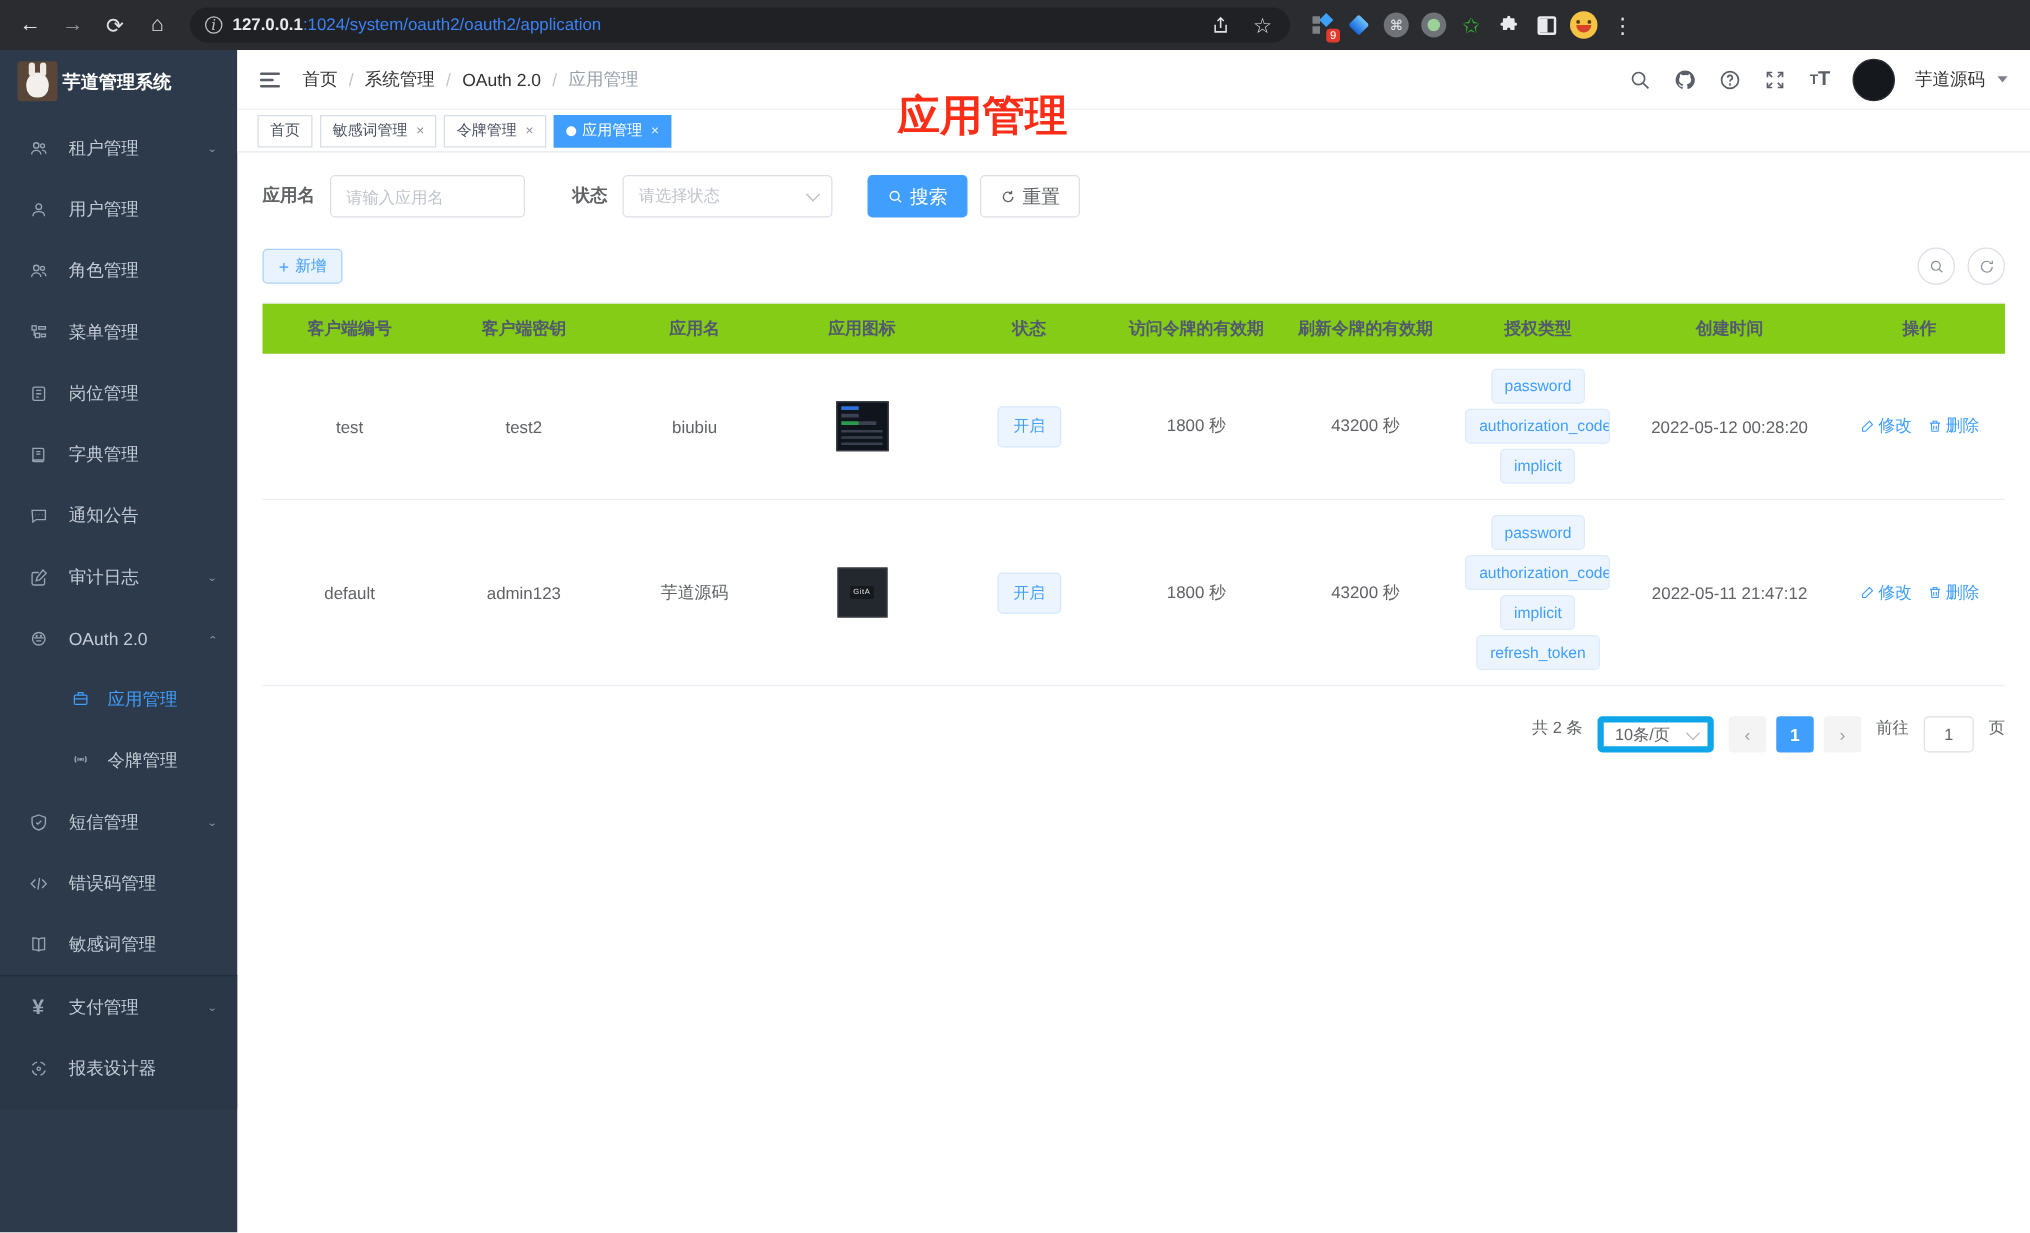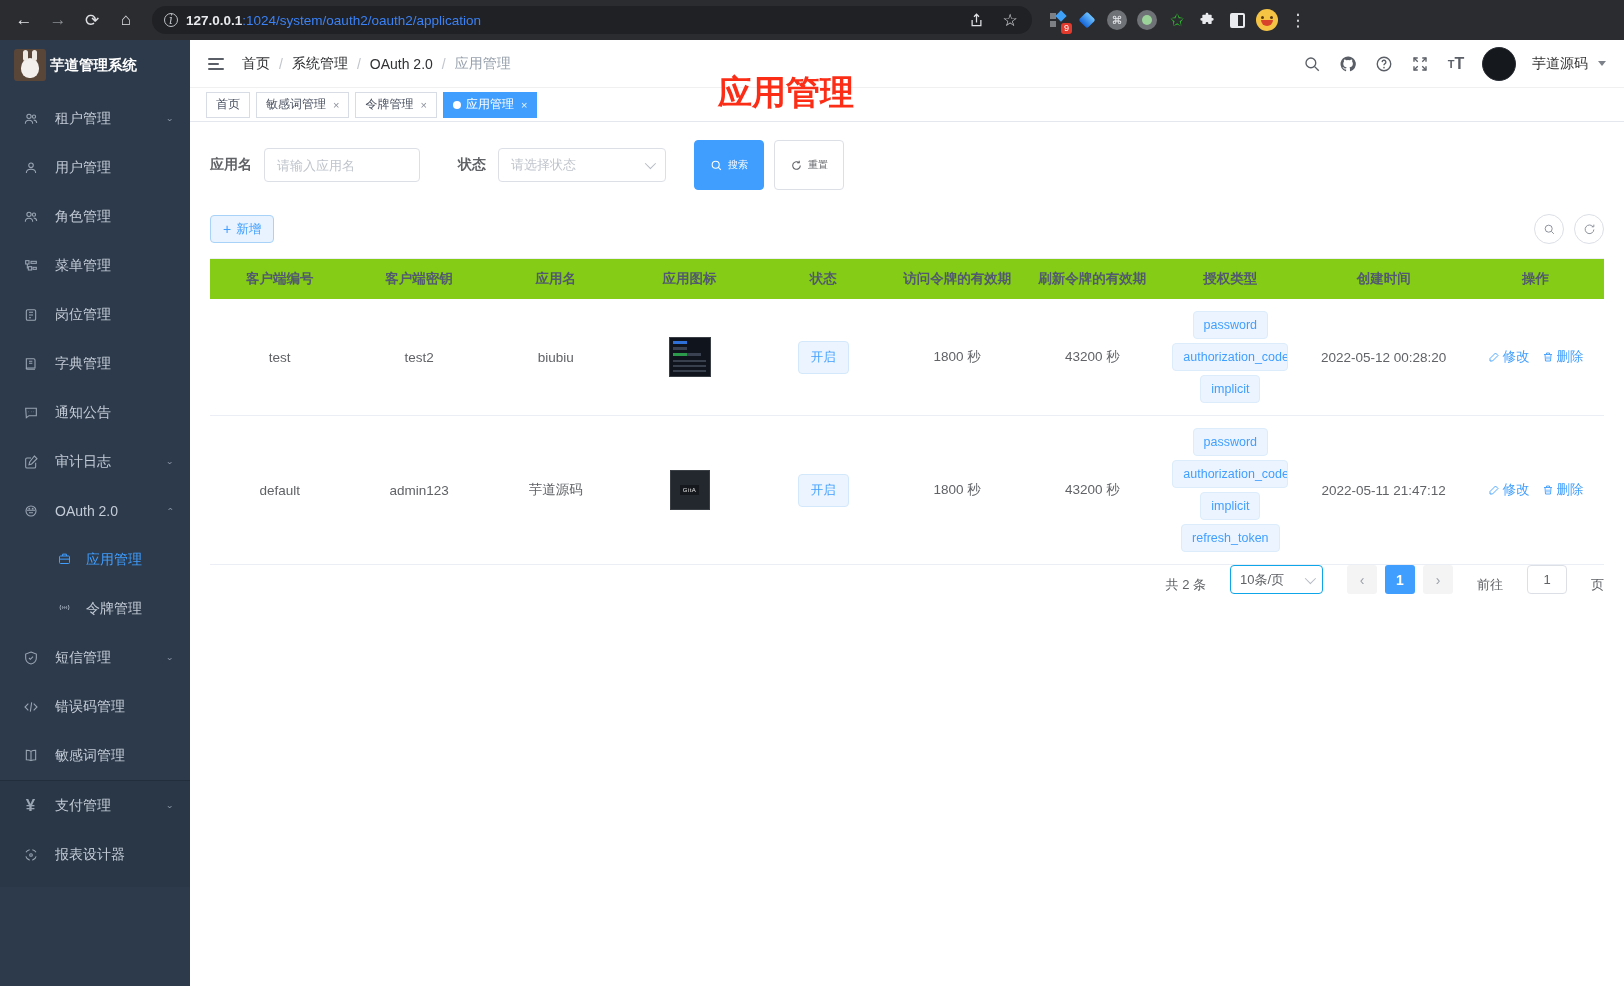--- a/index.html
+++ b/index.html
@@ -76,21 +76,21 @@
   .tag-tab .dot { width:8px; height:8px; border-radius:50%; background:#fff; }
 
   .content { flex:1; padding:18px 20px; position:relative; }
   .filters { display:flex; align-items:center; gap:10px; margin-bottom:24px; }
   .f-label { font-size:14px; color:#606266; font-weight:bold; margin-right:2px; }
   .f-input { width:156px; height:34px; border:1px solid #dcdfe6; border-radius:4px; padding:0 12px; font-size:13px; color:#606266; font-family:inherit; }
   .f-input::placeholder { color:#bfc4cc; }
   .f-select { width:168px; height:34px; border:1px solid #dcdfe6; border-radius:4px; padding:0 12px; font-size:13px; color:#bfc4cc; display:flex; align-items:center; justify-content:space-between; cursor:pointer; }
   .sel-caret { width:8px; height:8px; border-right:1.4px solid #b6bac2; border-bottom:1.4px solid #b6bac2; transform:rotate(45deg) translateY(-2px); }
   .gap24 { width:18px; }
-  .btn { height:50px; border-radius:4px; font-size:10px; display:inline-flex; align-items:center; justify-content:center; gap:5px; padding:0 15px; cursor:pointer; border:1px solid #dcdfe6; background:#fff; color:#606266; font-family:inherit; }
+  .btn { height:34px; border-radius:4px; font-size:15px; display:inline-flex; align-items:center; justify-content:center; gap:5px; padding:0 15px; cursor:pointer; border:1px solid #dcdfe6; background:#fff; color:#606266; font-family:inherit; }
   .btn.primary { background:#409eff; border-color:#409eff; color:#fff; }
   .btn.plain-primary { background:#e8f3ff; border-color:#a9d2f8; color:#409eff; height:28px; font-size:12.5px; padding:0 12px; }
   .btn svg { width:13px; height:13px; fill:none; stroke:currentColor; stroke-width:2; }
   .toolbar { display:flex; align-items:center; margin-bottom:14px; }
   .toolbar-right { margin-left:auto; display:flex; gap:10px; }
   .circ-btn { width:30px; height:30px; border-radius:50%; border:1px solid #dcdfe6; background:#fff; display:flex; align-items:center; justify-content:center; cursor:pointer; }
   .circ-btn svg { width:13px; height:13px; stroke:#8a8f99; fill:none; stroke-width:1.8; }
 
   
   .tbl { width:100%; border-top:1px solid #ebeef5; }
@@ -105,22 +105,22 @@
   .app-thumb { width:42px; height:40px; background:#10151d; border:1px solid #3a3f46; position:relative; overflow:hidden; }
   .app-thumb.r1::before { content:""; position:absolute; left:3px; top:3px; width:14px; height:3px; background:#2e6fd8; box-shadow:0 6px 0 #3a4150, 0 12px 0 #2c9a4b, 14px 12px 0 #3a4150; }
   .app-thumb.r1::after { content:""; position:absolute; left:3px; top:22px; right:4px; height:2px; background:#39404d; box-shadow:0 5px 0 #39404d, 0 10px 0 #39404d; }
   .app-thumb.r2 { background:#23272e; display:flex; align-items:center; justify-content:center; }
   .app-thumb.r2 span { color:#e8e8e8; font-size:6px; background:#15181c; padding:2px 3px; letter-spacing:.5px; }
   .op-link { color:#409eff; font-size:13.5px; display:inline-flex; align-items:center; gap:3px; cursor:pointer; }
   .op-link svg { width:12px; height:12px; stroke:#409eff; fill:none; stroke-width:1.8; }
   .ops { flex-direction:row !important; gap:12px; }
 
   
-  .pager { display:flex; align-items:flex-end; justify-content:flex-end; gap:24px; font-size:13px; color:#606266; }
-  .pp-select { width:93px; height:29px; border:1px solid #0ea5e9; border-radius:4px; display:flex; align-items:center; justify-content:space-between; padding:0 9px; color:#606266; cursor:pointer; }
+  .pager { display:flex; align-items:flex-start; justify-content:flex-end; gap:12px; margin-top:24px; font-size:13px; color:#606266; }
+  .pp-select { width:93px; height:29px; border:5px solid #0ea5e9; border-radius:4px; display:flex; align-items:center; justify-content:space-between; padding:0 9px; color:#606266; cursor:pointer; }
   .pg-btn { min-width:30px; height:29px; border-radius:3px; background:#f4f4f5; color:#9aa0aa; display:flex; align-items:center; justify-content:center; font-size:14px; cursor:pointer; }
   .pg-btn.cur { background:#409eff; color:#fff; font-weight:bold; }
   .goto-input { width:40px; height:29px; border:1px solid #dcdfe6; border-radius:4px; text-align:center; font-size:13px; color:#606266; font-family:inherit; }
   .pgroup { display:flex; gap:8px; }
 </style>
 </head>
 <body>
 
 <div class="browser">
   <div class="b-icon">←</div>

